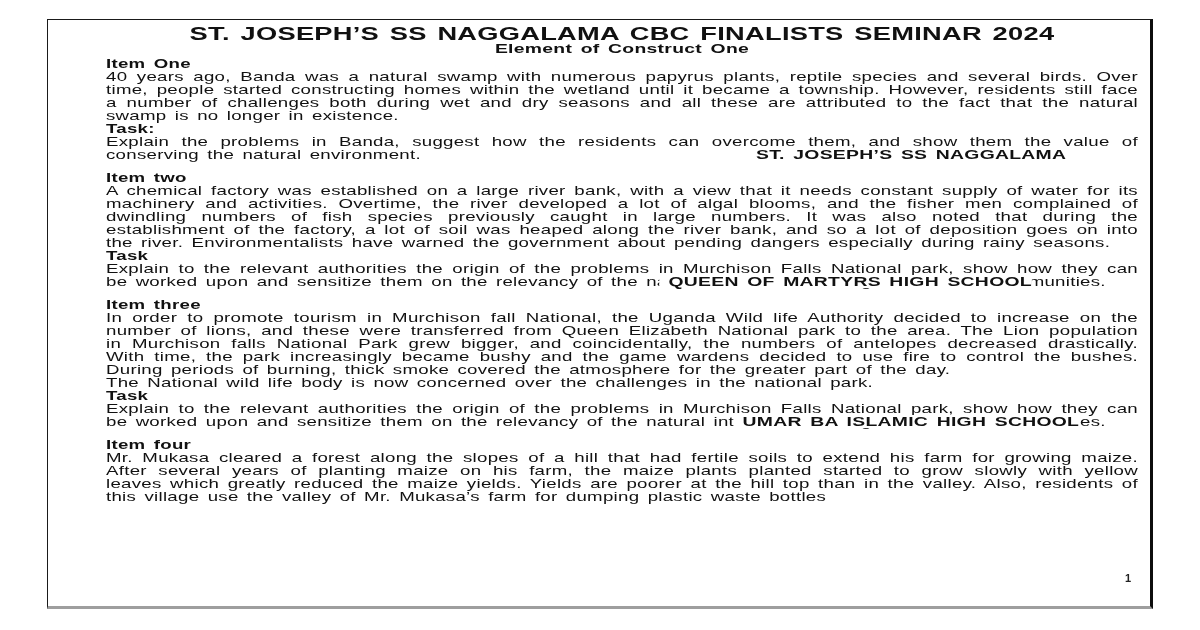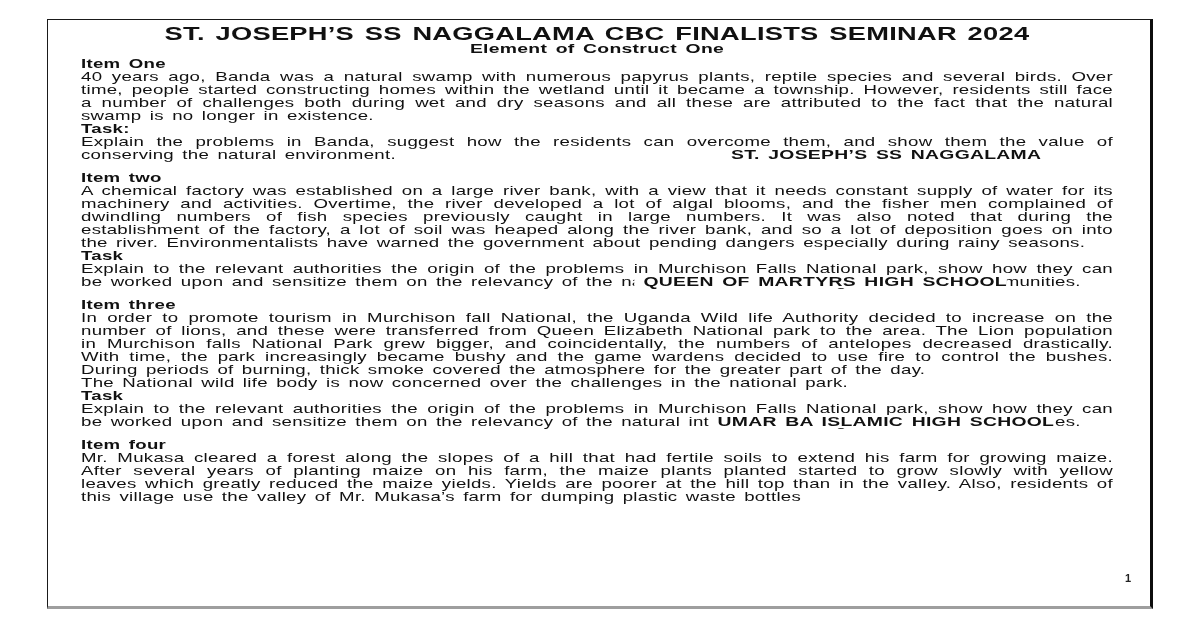--- a/index.html
+++ b/index.html
@@ -16,21 +16,21 @@
     position: absolute;
     left: 47px;
     top: 19px;
     width: 1106px;
     height: 590px;
     box-sizing: border-box;
     background: #ffffff;
     border: 1px solid #1a1a1a;
     border-right: 3px solid #0d0d0d;
     border-bottom: 3px solid #9e9e9e;
-    padding: 5px 0 0 33px;
+    padding: 5px 0 0 58px;
     overflow: hidden;
   }
   
   .content {
     width: 720px;
     transform: scaleX(1.4333);
     transform-origin: 0 0;
     font-size: 13px;
     line-height: 13px;
     letter-spacing: 0.2px;

